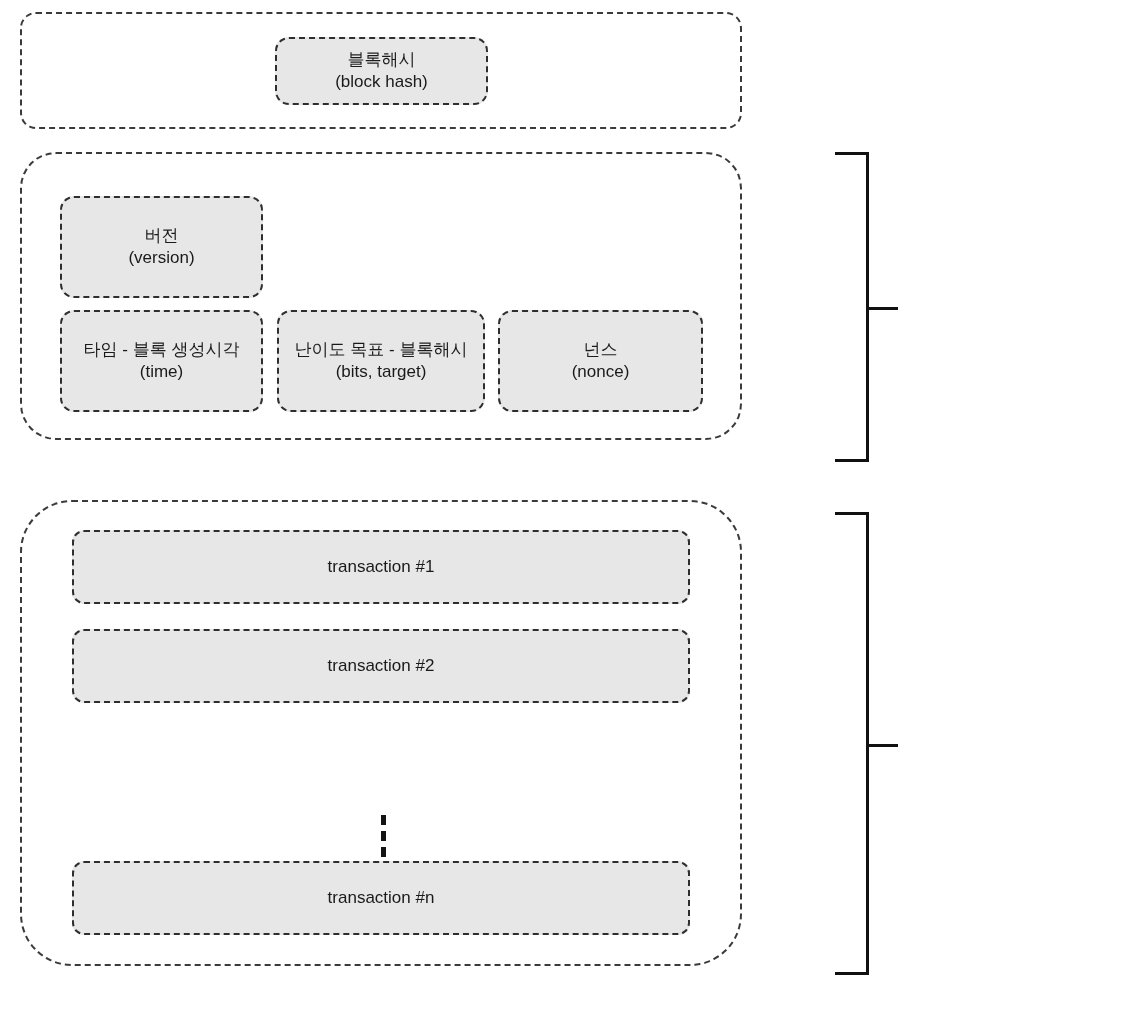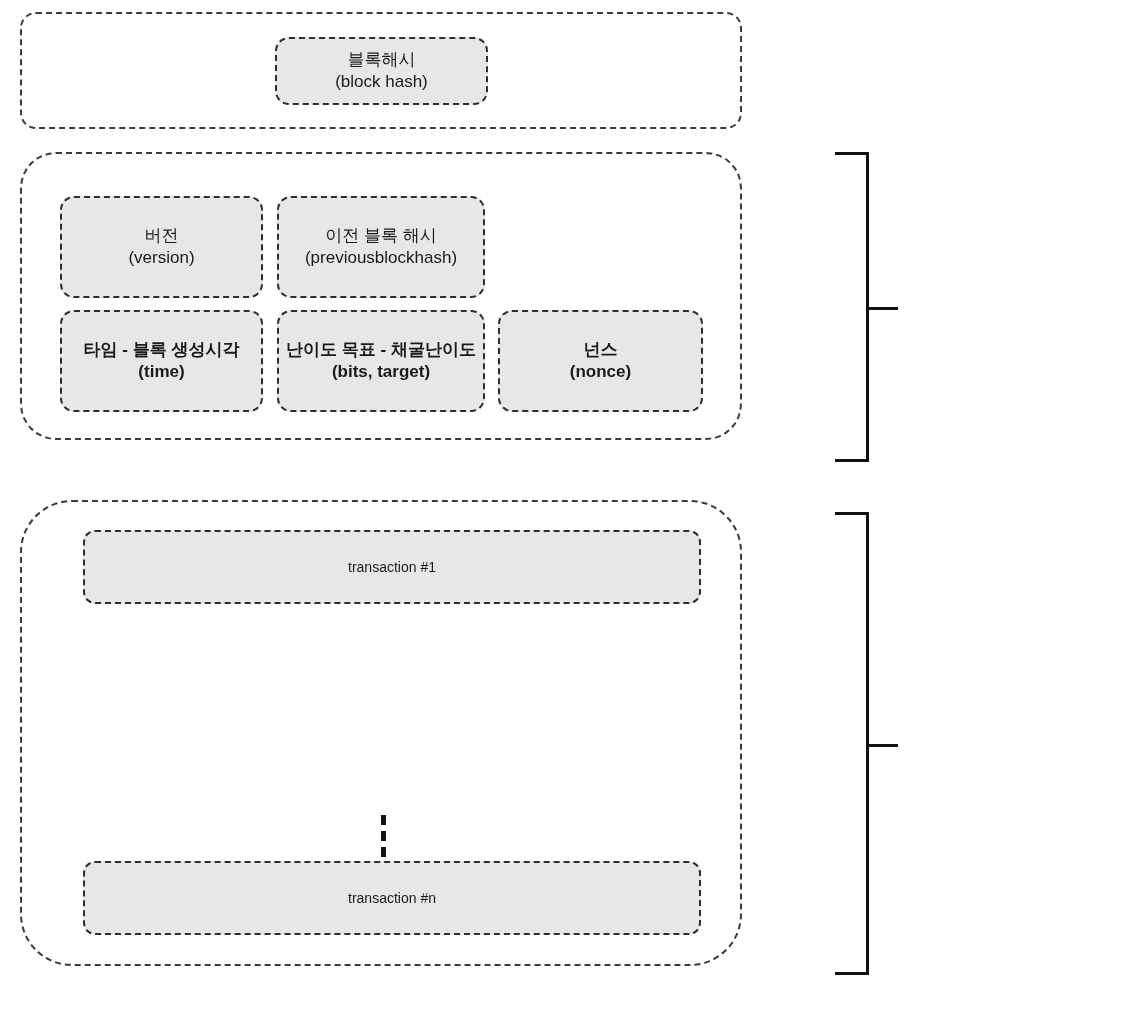--- a/index.html
+++ b/index.html
@@ -74,35 +74,35 @@
     height: 288px;
     border-radius: 36px;
   }
   .header-field {
     font-size: 17px;
   }
   .hf-col1 { left: 60px;  width: 203px; }
   .hf-col2 { left: 277px; width: 208px; }
   .hf-col3 { left: 498px; width: 205px; }
   .hf-row1 { top: 172px;  height: 102px; margin-top: 24px; }
-  .hf-row2 { top: 310px;  height: 102px; font-weight: bold; }
+  .hf-row2 { top: 310px;  height: 102px; }
 
   
   #body-container {
     left: 20px;
     top: 500px;
     width: 722px;
     height: 466px;
     border-radius: 52px;
   }
   .tx-box {
-    left: 83px;
+    left: 72px;
     width: 618px;
     height: 74px;
-    font-size: 14px;
+    font-size: 17px;
     border-radius: 12px;
   }
   #tx-1 { top: 530px; }
   #tx-2 { top: 629px; }
   #tx-3 { top: 729px; }
   #tx-n { top: 861px; }
 
   
   #tx-ellipsis {
     position: absolute;
@@ -169,47 +169,46 @@
     <span class="field-line">(block hash)</span>
   </div>
 
   <div class="outer-box" id="header-container"></div>
 
   <div class="field-box header-field hf-col1 hf-row1">
     <span class="field-line">버전</span>
     <span class="field-line">(version)</span>
   </div>
 
-  <div class="field-box header-field hf-col2 hf-row1">
-    <span class="field-line">이전 블록 해시</span>
-    <span class="field-line">(previousblockhash)</span>
-  </div>
 
 
   <div class="field-box header-field hf-col1 hf-row2">
     <span class="field-line">타임 - 블록 생성시각</span>
     <span class="field-line">(time)</span>
   </div>
 
   <div class="field-box header-field hf-col2 hf-row2">
-    <span class="field-line">난이도 목표 - 채굴난이도</span>
+    <span class="field-line">난이도 목표 - 블록해시</span>
     <span class="field-line">(bits, target)</span>
   </div>
 
   <div class="field-box header-field hf-col3 hf-row2">
     <span class="field-line">넌스</span>
     <span class="field-line">(nonce)</span>
   </div>
 
   <div class="outer-box" id="body-container"></div>
 
   <div class="field-box tx-box" id="tx-1">
     <span class="field-line">transaction #1</span>
   </div>
 
+  <div class="field-box tx-box" id="tx-2">
+    <span class="field-line">transaction #2</span>
+  </div>
 
 
   <div id="tx-ellipsis"></div>
 
   <div class="field-box tx-box" id="tx-n">
     <span class="field-line">transaction #n</span>
   </div>
 
   <div class="bracket" id="bracket-header">
     <div class="tip tip-top"></div>

